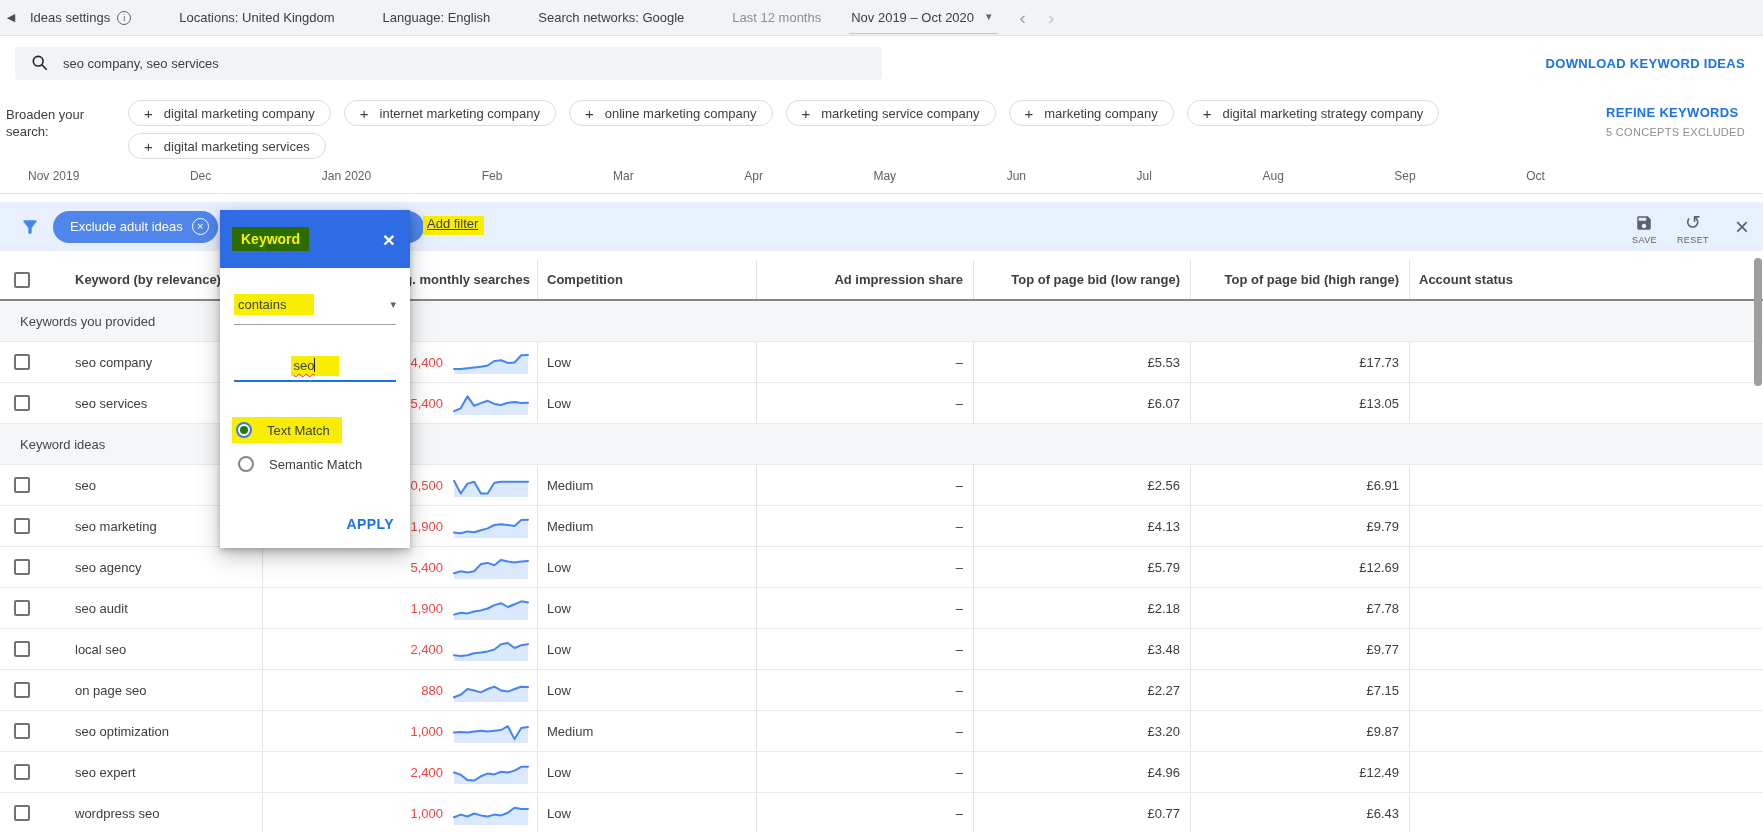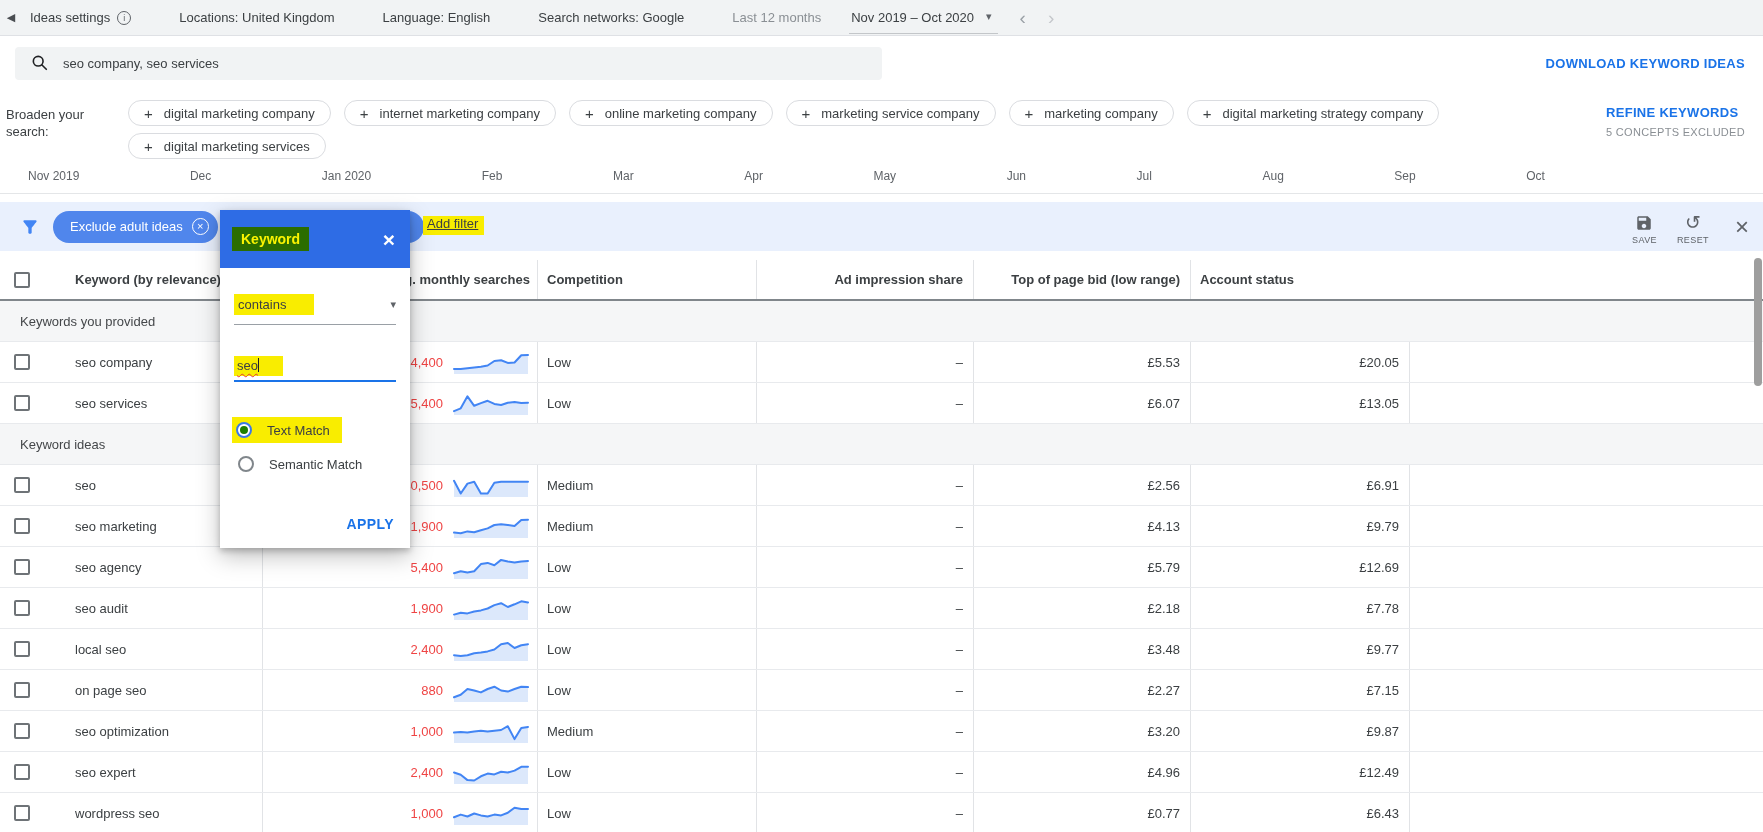--- a/index.html
+++ b/index.html
@@ -76,21 +76,21 @@
   .data-row .c-search, .data-row .c-comp, .data-row .c-ad, .data-row .c-low, .data-row .c-high, .data-row .c-acct
     { border-left:1px solid #e1e3e6; }
   .cb { width:16px; height:16px; border:2px solid #6e7377; border-radius:2px; background:#fff; }
   .sort-ic { margin-left:10px; color:#5f6368; font-weight:400; font-size:14px; }
   .trow { display:flex; height:41px; border-bottom:1px solid #e8eaed; background:#fff; }
   .section-row { background:#f5f6f7; align-items:center; padding-left:20px; color:#44474a; }
   .data-row .num { color:#ef4444; }
   .spark { display:block; }
   
   .popup { position:absolute; left:220px; top:210px; width:190px; height:338px; background:#fff;
-    z-index:10; box-shadow:0 3px 6px rgba(0,0,0,.22), 0 8px 22px rgba(0,0,0,.25); }
+    z-index:10; box-shadow:0 3px 6px rgba(0,0,0,.22), 0 8px 22px rgba(0,0,0,.25);text-align:center; }
   .popup-head { height:58px; background:#2e6ce5; display:flex; align-items:center;
     justify-content:space-between; padding:0 15px 0 12px; }
   .popup-title { background:#2b6d00; color:#fbf400; font-size:14px; font-weight:700; padding:4px 9px; }
   .popup-x { color:#fff; font-size:21px; font-weight:700; line-height:1; }
   .popup-body { position:relative; height:280px; padding:26px 14px 0 14px; }
   .cond-row { display:flex; align-items:center; justify-content:space-between;
     border-bottom:1px solid #9aa0a6; padding-bottom:9px; }
   .cond-row .hl { padding:3px 28px 3px 4px; }
   .kw-field { margin-top:33px; border-bottom:2px solid #1a73e8; padding-bottom:7px; }
   .kw-field .hl { padding:2px 24px 3px 3px; }
@@ -243,40 +243,41 @@
       <span class="cb"></span>
     </div>
   <div class="cell c-kw">
     <span>Keyword (by relevance)</span>
     <span class="sort-ic">↓</span>
   </div>
   <div class="cell c-search">Avg. monthly searches</div>
   <div class="cell c-comp">Competition</div>
   <div class="cell c-ad">Ad impression share</div>
   <div class="cell c-low">Top of page bid (low range)</div>
+  <div class="cell c-high">Top of page bid (high range)</div>
   <div class="cell c-acct">Account status</div>
 </div>
 <div>
     <div class="trow section-row">Keywords you provided</div>
     <div class="trow data-row">
       <div class="cell c-check">
         <span class="cb"></span>
       </div>
       <div class="cell c-kw">seo company</div>
       <div class="cell c-search">
         <span class="num">4,400</span>
         <svg class="spark" width="78" height="26">
           <path d="M2,25 L2,20.1 L8.727272727272727,20.0 L15.454545454545455,19.2 L22.181818181818183,18.4 L28.90909090909091,17.7 L35.63636363636363,16.5 L42.36363636363637,12.0 L49.09090909090909,11.2 L55.81818181818182,13.9 L62.54545454545455,13.5 L69.27272727272727,6.3 L76,5.9 L76,25 Z" fill="#dce8fb"></path>
           <polyline points="2,20.1 8.727272727272727,20.0 15.454545454545455,19.2 22.181818181818183,18.4 28.90909090909091,17.7 35.63636363636363,16.5 42.36363636363637,12.0 49.09090909090909,11.2 55.81818181818182,13.9 62.54545454545455,13.5 69.27272727272727,6.3 76,5.9" fill="none" stroke="#4285f4" stroke-width="2" stroke-linejoin="round" stroke-linecap="round"></polyline>
         </svg>
       </div>
       <div class="cell c-comp">Low</div>
       <div class="cell c-ad">–</div>
       <div class="cell c-low">£5.53</div>
-      <div class="cell c-high">£20.05</div>
+      <div class="cell c-high">£17.73</div>
       <div class="cell c-acct"></div>
     </div>
     <div class="trow data-row">
       <div class="cell c-check">
         <span class="cb"></span>
       </div>
       <div class="cell c-kw">seo services</div>
       <div class="cell c-search">
         <span class="num">5,400</span>
         <svg class="spark" width="78" height="26">

